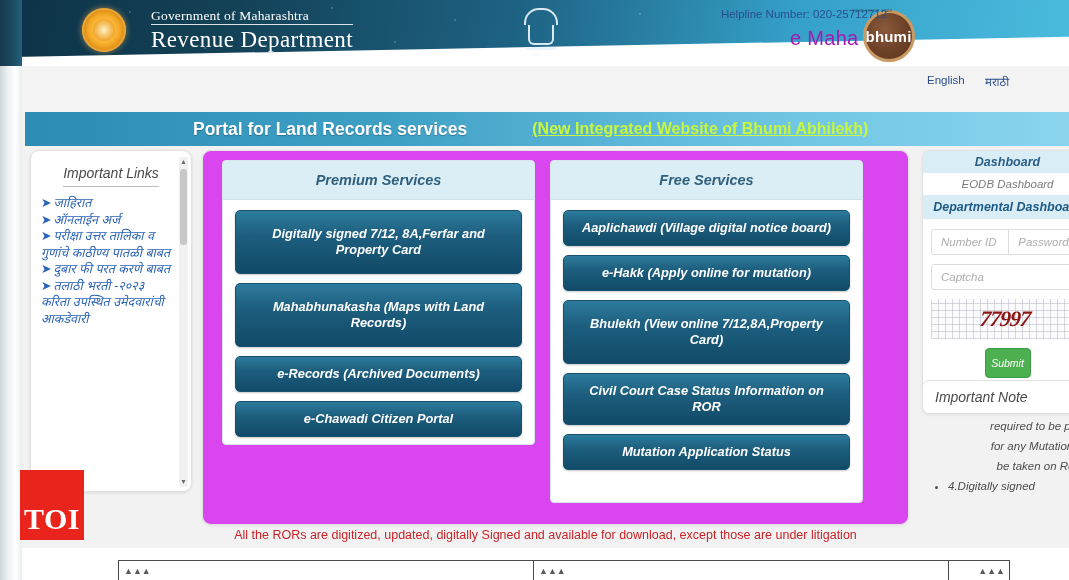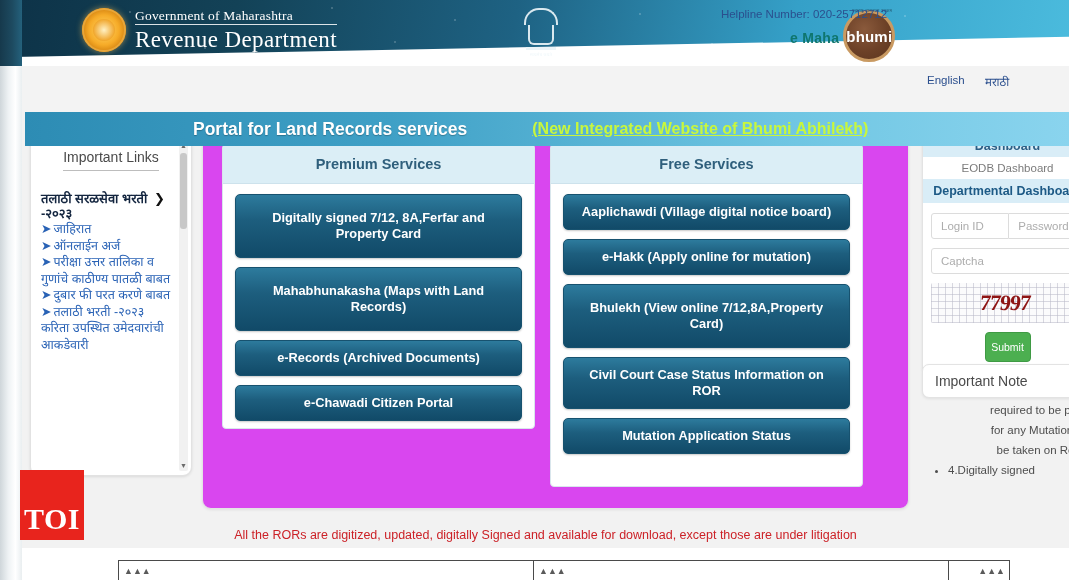--- a/index.html
+++ b/index.html
@@ -28,21 +28,21 @@
       radial-gradient(1.5px 1.5px at 130px 12px,#fff,transparent),
       radial-gradient(1.5px 1.5px at 205px 48px,#fff,transparent),
       radial-gradient(1.5px 1.5px at 332px 8px,#fff,transparent),
       radial-gradient(1.5px 1.5px at 395px 42px,#fff,transparent),
       radial-gradient(1.5px 1.5px at 455px 20px,#fff,transparent),
       radial-gradient(1.5px 1.5px at 640px 14px,#fff,transparent),
       radial-gradient(1.5px 1.5px at 712px 44px,#fff,transparent),
       radial-gradient(1.5px 1.5px at 905px 16px,#fff,transparent),
       radial-gradient(1.5px 1.5px at 1005px 40px,#fff,transparent);}
 
-  .gov-block{position:absolute;left:82px;top:8px;display:flex;align-items:center;gap:9px;z-index:3;}
+  .gov-block{position:absolute;left:82px;top:8px;display:flex;align-items:center;gap:25px;z-index:3;}
   .gov-seal{width:44px;height:44px;border-radius:50%;flex:0 0 auto;
     background:radial-gradient(circle at 50% 50%,#ffd76a 0%,#f6ab28 48%,#d4820f 72%,#f3c055 86%,#c9780c 100%);
     box-shadow:0 0 0 2px #e7a63a inset,0 0 6px rgba(255,200,90,.55);
     display:flex;align-items:center;justify-content:center;}
   .gov-seal .inner{width:22px;height:22px;border-radius:50%;
     background:radial-gradient(circle,#fff1c4 0%,#f0a52a 70%,#b86c09 100%);}
   .gov-txt{display:flex;flex-direction:column;line-height:1;}
   .gov-line1{font-family:"Liberation Serif","DejaVu Serif",serif;color:#ffffff;
     font-size:13.5px;letter-spacing:.2px;padding-bottom:2px;border-bottom:1px solid rgba(255,255,255,.85);}
   .gov-line2{font-family:"Liberation Serif","DejaVu Serif",serif;color:#ffffff;
@@ -50,21 +50,21 @@
 
   .emblem{position:absolute;left:520px;top:8px;width:42px;height:52px;z-index:3;
      display:flex;flex-direction:column;align-items:center;justify-content:flex-start;opacity:.92;}
   .emblem-cap{width:30px;height:15px;border-radius:15px 15px 0 0;border:2px solid #eaf4f8;border-bottom:none;}
   .emblem-body{width:22px;height:18px;border:2px solid #eaf4f8;border-top:none;border-radius:0 0 6px 6px;}
   .emblem-base{width:30px;height:3px;background:#eaf4f8;margin-top:2px;}
   .emblem-txt{font-size:4px;color:#eaf4f8;margin-top:2px;letter-spacing:.3px;}
 
   .emahabhumi{position:absolute;left:790px;top:14px;z-index:3;display:flex;align-items:center;}
   .emb-tag{position:absolute;left:62px;top:-6px;font-size:4px;color:#1c4a60;letter-spacing:.3px;white-space:nowrap;}
-  .emb-e{font-size:14px;font-weight:bold;color:#0f766e;letter-spacing:.3px;}
+  .emb-e{font-size:20px;font-weight:normal;color:#a21caf;letter-spacing:.3px;}
   .emb-circle{width:46px;height:46px;border-radius:50%;margin-left:4px;margin-top:-4px;
     background:radial-gradient(circle at 40% 35%,#8a5a3c 0%,#6d4127 55%,#5b351e 100%);
     border:3px solid #c99a62;display:flex;align-items:center;justify-content:center;}
   .emb-bhumi{font-size:15px;font-weight:bold;color:#ffffff;letter-spacing:.2px;}
 
   
   .helpline-bar{position:absolute;left:22px;top:66px;width:1047px;height:46px;
     background:#f2f2f2;z-index:4;}
   .helpline-inner{position:absolute;left:0;top:0;right:0;height:46px;background:#f3f3f3;}
   .helpline{position:absolute;left:718px;top:5px;width:172px;text-align:center;
@@ -76,21 +76,21 @@
   
   .portalbar{position:absolute;left:25px;top:112px;width:1044px;height:34px;z-index:5;
     background:linear-gradient(90deg,#2d8cb4 0%,#3fa0c6 35%,#6ec5e2 72%,#8ad4ee 100%);
     display:flex;align-items:center;}
   .portal-title{margin-left:168px;color:#ffffff;font-size:17.5px;font-weight:bold;
     text-shadow:0 1px 1px rgba(0,0,0,.25);}
   .portal-link{margin-left:65px;color:#c8f73d;font-size:16px;font-weight:bold;
     text-decoration:underline;cursor:pointer;}
 
   
-  .content{position:absolute;left:22px;top:132px;width:1047px;height:432px;}
+  .content{position:absolute;left:22px;top:148px;width:1047px;height:432px;font-style:italic;}
 
   
   .links-card{position:absolute;left:8px;top:2px;width:160px;height:340px;
     background:#ffffff;border:1px solid #e2e2e2;border-radius:9px;
     box-shadow:0 1px 3px rgba(0,0,0,.10);overflow:hidden;}
   .links-head{text-align:center;font-size:14px;color:#4a4a4a;padding:14px 0 7px;}
   .links-head span{border-bottom:1px solid #bdbdbd;padding-bottom:5px;}
   .links-scroll{position:absolute;left:0;top:44px;width:146px;height:296px;
     overflow:hidden;padding:0 6px 0 10px;box-sizing:border-box;}
   .links-title{font-size:13px;font-weight:bold;color:#13253f;line-height:15px;
@@ -224,24 +224,20 @@
 
   <div class="edge-strip" style="top:66px;height:514px;"></div>
 
   <div class="content">
 
     <div class="links-card">
       <div class="links-head">
         <span>Important Links</span>
       </div>
       <div class="links-scroll">
-        <div class="links-title">
-          <span>तलाठी सरळसेवा भरती -२०२३</span>
-          <span class="links-caret">❯</span>
-        </div>
         <div class="link-item"><span class="arrow">➤</span><span>जाहिरात</span></div>
         <div class="link-item"><span class="arrow">➤</span><span>ऑनलाईन अर्ज</span></div>
         <div class="link-item"><span class="arrow">➤</span><span>परीक्षा उत्तर तालिका व गुणांचे काठीण्य पातळी बाबत</span></div>
         <div class="link-item"><span class="arrow">➤</span><span>दुबार फी परत करणे बाबत</span></div>
         <div class="link-item"><span class="arrow">➤</span><span>तलाठी भरती -२०२३ करिता उपस्थित उमेदवारांची आकडेवारी</span></div>
       </div>
       <div class="scrollbar">
         <div class="scroll-up">▲</div>
         <div class="scroll-thumb"></div>
         <div class="scroll-dn">▼</div>
@@ -272,21 +268,21 @@
       </div>
     </div>
 
     <div class="right-col">
       <div class="dash-card">
         <div class="dash-title">Dashboard</div>
         <div class="dash-sub">EODB Dashboard</div>
         <div class="dash-dept">Departmental Dashboard</div>
         <div class="login-area">
           <div class="login-row">
-            <div class="inp login">Login ID</div>
+            <div class="inp login">Number ID</div>
             <div class="inp pass">Password</div>
           </div>
           <div class="inp captcha">Captcha</div>
           <div class="captcha-img">
             <span class="captcha-txt">77997</span>
           </div>
           <div class="submit-btn">Submit</div>
         </div>
       </div>
 

